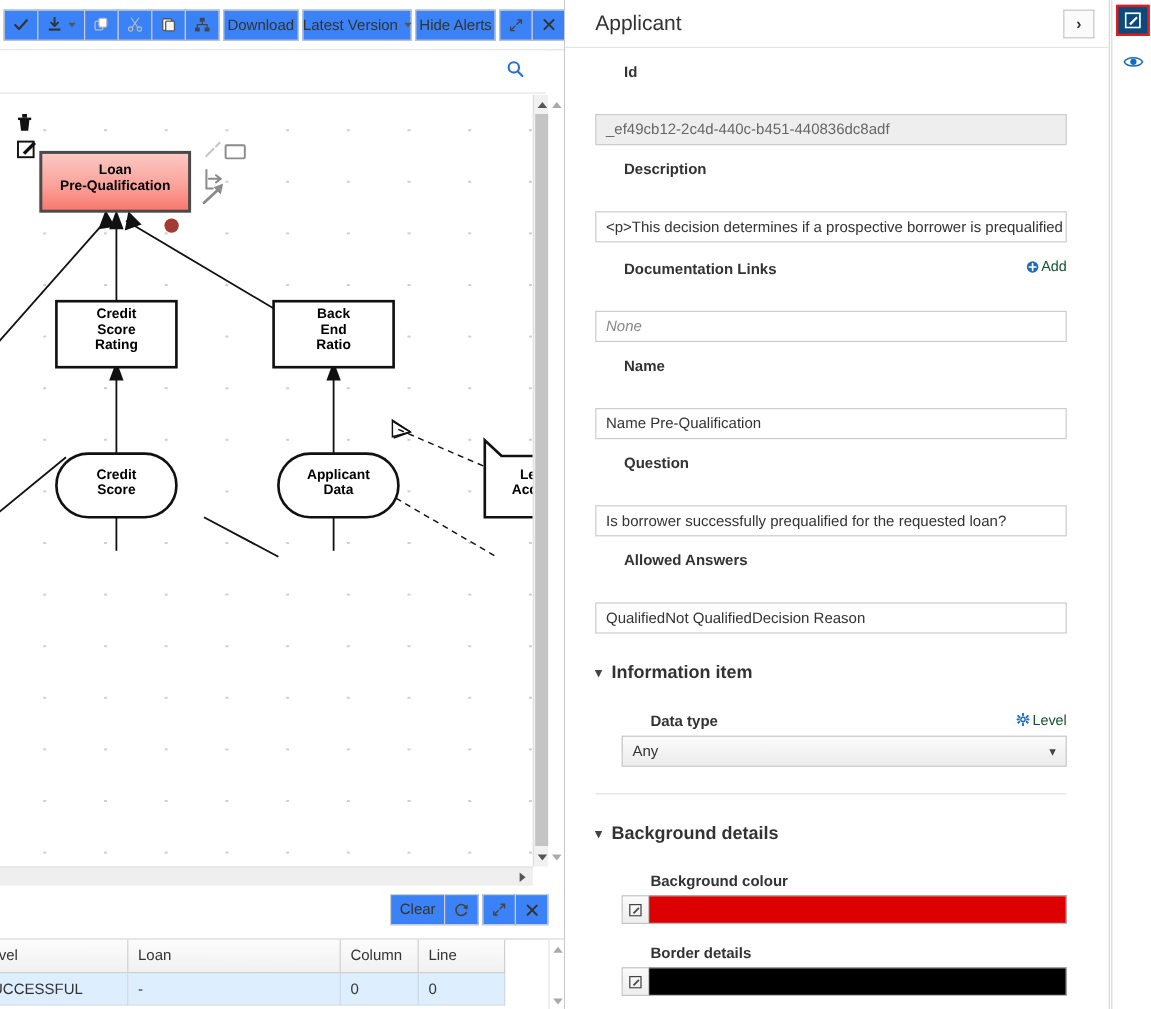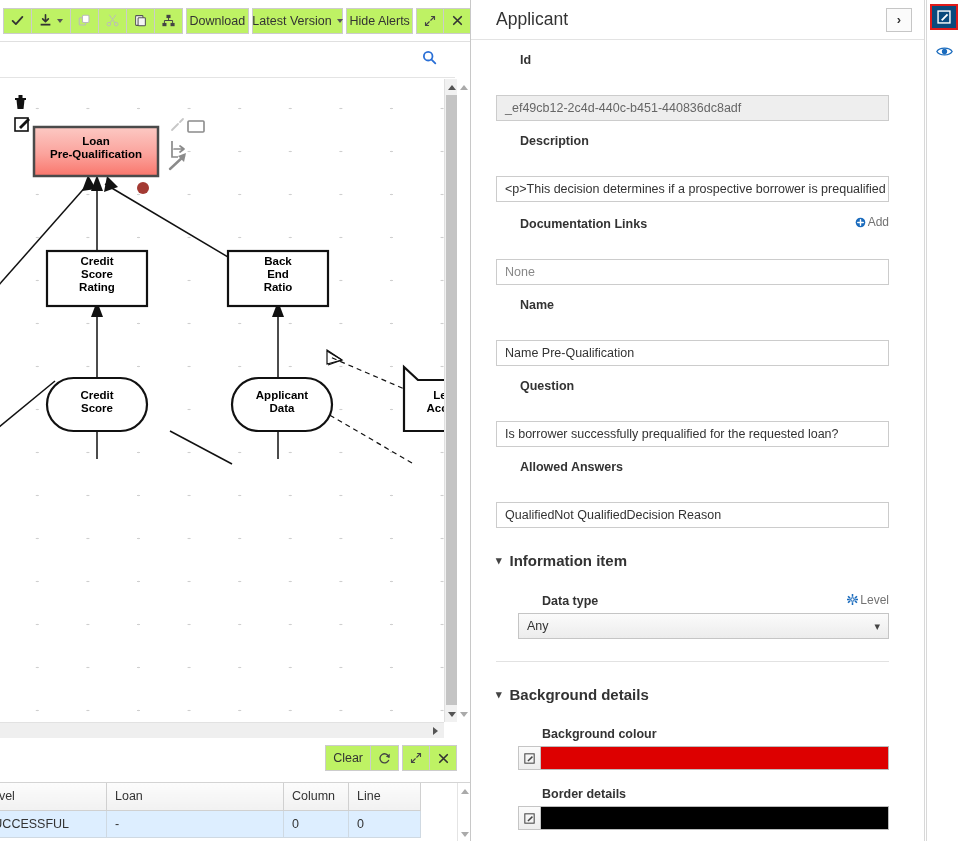--- a/index.html
+++ b/index.html
@@ -30,21 +30,21 @@
     border-bottom: 1px solid #e0e0e0;
     display: flex; align-items: center;
     padding-left: 4px;
   }
   .btn-group { display: flex; align-items: center; }
   .tbtn {
     height: 26px;
     min-width: 28px;
     padding: 0 7px;
     border: 1px solid #ccc;
-    background: #bef264;
+    background: #3b82f6;
     display: flex; align-items: center; justify-content: center;
     font-size: 12.5px;
     color: #333;
     margin-left: -1px;
     cursor: pointer;
     white-space: nowrap;
   }
   .tbtn.disabled { color: #bbb; }
   .tbtn.sep { margin-left: 3px; }
   .tbtn svg { display: block; }
@@ -201,37 +201,37 @@
     font-size: 13px; color: #333; font-weight: bold;
   }
   .props-body { padding: 0 35px 0 25px; }
   .fld-label {
     font-size: 12.5px; font-weight: bold; color: #333;
     margin: 13px 0 5px 0;
     padding-left: 24px;
   }
   .fld-label.row { display: flex; align-items: baseline; justify-content: space-between; }
   .link-action {
-    font-size: 12px; font-weight: normal; color: #737373;
+    font-size: 12px; font-weight: normal; color: #14532d;
     cursor: pointer; display: inline-flex; align-items: center; gap: 2px;
   }
   .inp {
     width: 100%; height: 26px;
     border: 1px solid #ccc;
     background: #fff;
     font-size: 12.5px;
     color: #333;
     padding: 0 8px;
     line-height: 24px;
     overflow: hidden; white-space: nowrap;
     display: block;
     margin-top: 28px;
   }
   .inp.ro { background: #eeeeee; color: #666; }
-  .inp.ph { color: #888; }
+  .inp.ph { color: #888; font-style: italic; }
   .section-hdr {
     margin: 24px 0 0 0;
     font-size: 15px; font-weight: bold; color: #333;
     display: flex; align-items: center; gap: 8px;
     cursor: pointer;
   }
   .chev { font-size: 11px; color: #444; }
   .indent { padding-left: 22px; }
   .hr { border-top: 1px solid #e2e2e2; margin: 22px 0 0 0; }
   .select {

